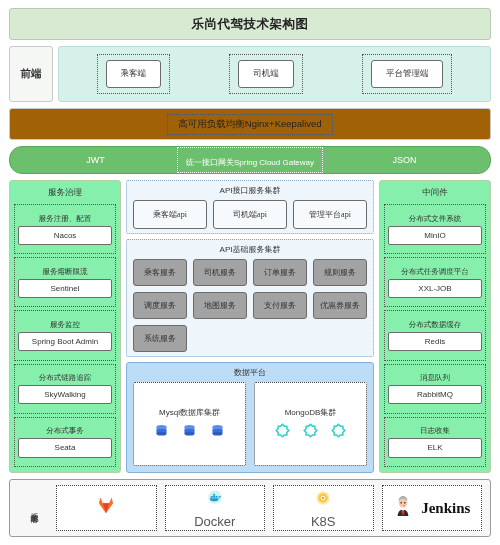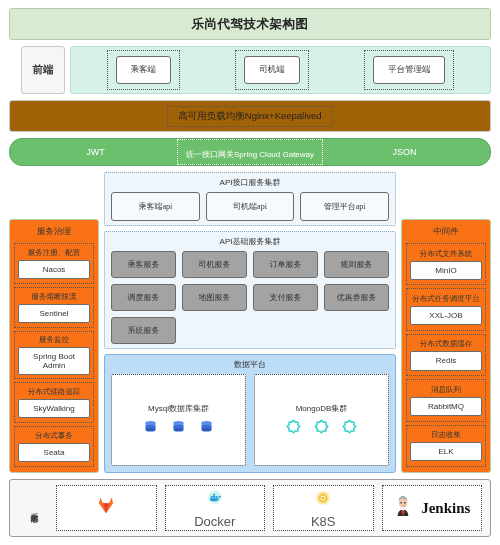--- a/index.html
+++ b/index.html
@@ -13,21 +13,21 @@
   .page{width:500px;height:545px;box-sizing:border-box;padding:8px 9px;display:flex;flex-direction:column;gap:6px;}
 
   
   .title-bar{
     background:#d9ead3;border:1px solid #b7c9ae;border-radius:3px;
     height:30px;display:flex;align-items:center;justify-content:center;
     font-size:12.5px;font-weight:bold;color:#222;letter-spacing:.5px;
   }
 
   
-  .frontend-row{display:flex;gap:5px;height:48px;margin-left:12px;}
+  .frontend-row{display:flex;gap:5px;height:56px;}
   .side-label{
     width:42px;flex:none;background:#f5f7f5;border:1px solid #c9c9c9;border-radius:3px;
     display:flex;align-items:center;justify-content:center;font-size:10.5px;font-weight:bold;color:#333;
   }
   .frontend-band{
     flex:1;background:#d6f0ea;border:1px solid #bcdcd6;border-radius:3px;
     display:flex;align-items:center;justify-content:space-around;padding:0 8px;box-sizing:border-box;
   }
   .dashbox{border:1px dotted #555;padding:5px 8px;display:flex;align-items:center;justify-content:center;}
   .wbox{
@@ -49,22 +49,22 @@
     height:28px;background:#6cbf6c;border:1px solid #5aa85a;border-radius:13px;
     display:flex;align-items:center;justify-content:space-between;padding:0 4px;box-sizing:border-box;
   }
   .gw-side{flex:1;text-align:center;font-size:9px;color:#ffffff;}
   .gw-center{flex:none;border:1px dotted #ffffff;padding:3px 8px;}
   .gw-center .txt{font-size:8px;color:#ffffff;white-space:nowrap;}
 
   
   .main{display:flex;gap:5px;flex:1;min-height:0;}
   .col-side{
-    width:90px;flex:none;background:#f97316;border:1px solid #b7cfa7;border-radius:3px;
-    padding:5px 4px;box-sizing:border-box;display:flex;flex-direction:column;gap:3px;margin-top:47px;
+    width:112px;flex:none;background:#86efac;border:1px solid #b7cfa7;border-radius:3px;
+    padding:5px 4px;box-sizing:border-box;display:flex;flex-direction:column;gap:3px;
   }
   .col-title{text-align:center;font-size:8.5px;color:#333;padding:1px 0 2px;}
   .gov-item{border:1px dotted #555;padding:3px;display:flex;flex-direction:column;align-items:center;gap:2px;flex:1;justify-content:center;}
   .gov-cap{font-size:7.5px;color:#333;white-space:nowrap;}
   .gov-box{
     background:#ffffff;border:1px solid #6b6b6b;border-radius:2px;width:100%;box-sizing:border-box;
     text-align:center;font-size:8px;color:#333;padding:4px 2px;line-height:1.15;
   }
 
   .col-center{flex:1;min-width:0;display:flex;flex-direction:column;gap:5px;}

